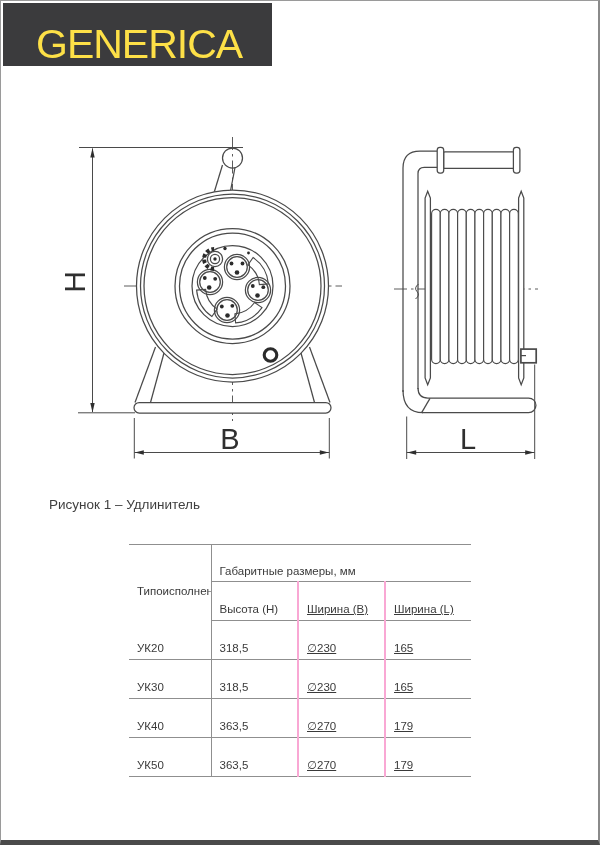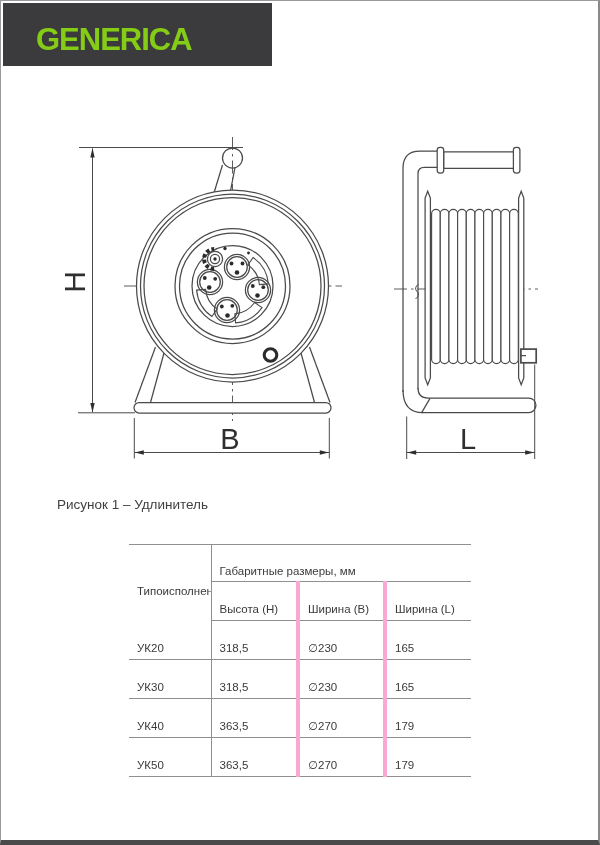--- a/index.html
+++ b/index.html
@@ -10,44 +10,44 @@
     border-top:1px solid #9a9a9a;border-bottom:5px solid #4a4a4a;
     font-family:"Liberation Sans","DejaVu Sans",sans-serif;
     overflow:hidden;
   }
   #logo-bar{
     position:absolute;left:2px;top:2px;width:269px;height:63px;
     background:#3b3b3d;
   }
   #logo-text{
     position:absolute;left:33px;top:21px;
-    font-size:31px;font-weight:bold;letter-spacing:-1px;
-    color:#84cc16;line-height:1;white-space:nowrap;
+    font-size:41px;font-weight:normal;letter-spacing:-1px;
+    color:#fde047;line-height:1;white-space:nowrap;
   }
   #drawing-svg{position:absolute;left:0;top:0;}
   #figure-caption{
-    position:absolute;left:56px;top:496px;
+    position:absolute;left:48px;top:496px;
     font-size:13.5px;color:#3f3f3f;
   }
   #table-wrap{position:absolute;left:128px;top:543px;}
   table.dim{
     border-collapse:collapse;table-layout:fixed;width:342px;
     font-size:11.5px;color:#3a3a3a;border-top:1.4px solid #8f8f8f;
   }
   table.dim td{
     height:22px;padding:16px 2px 0 8px;vertical-align:middle;
     overflow:hidden;white-space:nowrap;font-weight:normal;text-align:left;
   }
   table.dim tr.h1 td{height:20px;}
   td.c1{border-right:1.2px solid #8f8f8f;vertical-align:top;padding-top:4px;}
   td.grp{border-bottom:1px solid #8f8f8f;}
   tr.sub td{border-bottom:1px solid #8f8f8f;margin-left:28px;}
   tr.d td{border-bottom:1px solid #8f8f8f;}
   td.tc{border-right:1.2px solid #8f8f8f;}
-  td.vl{border-left:4px solid #f9a8d4;}
+  td.vl{border-left:2px solid #f9a8d4;text-decoration:underline;}
   svg text{font-family:"Liberation Sans","DejaVu Sans",sans-serif;fill:#2f2f2f;}
 </style>
 </head>
 <body>
 
 <div id="page">
 
   <div id="logo-bar">
     <div id="logo-text">GENERICA</div>
   </div>

